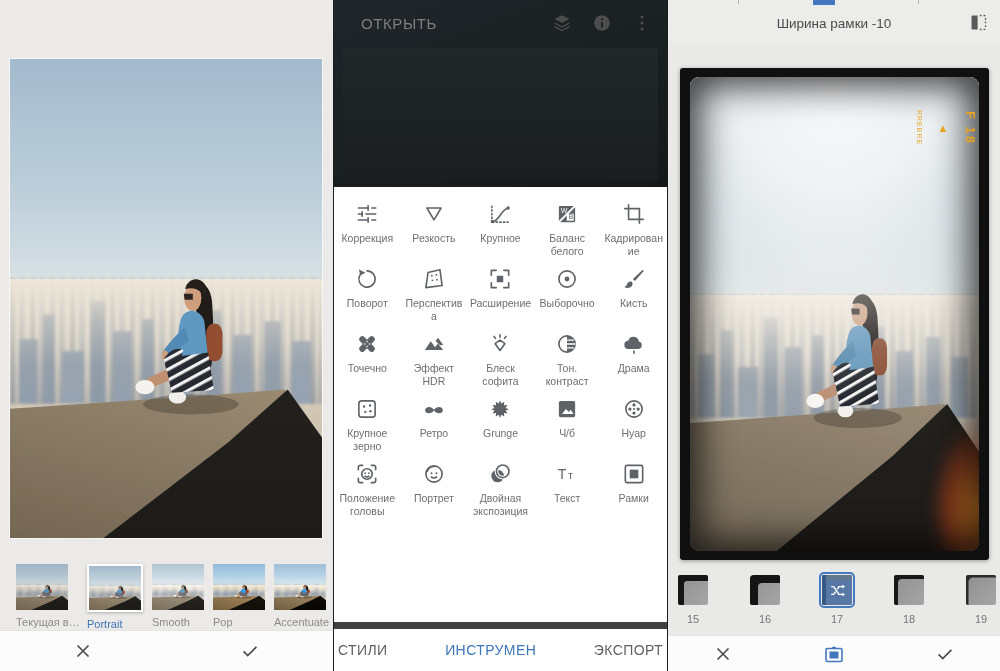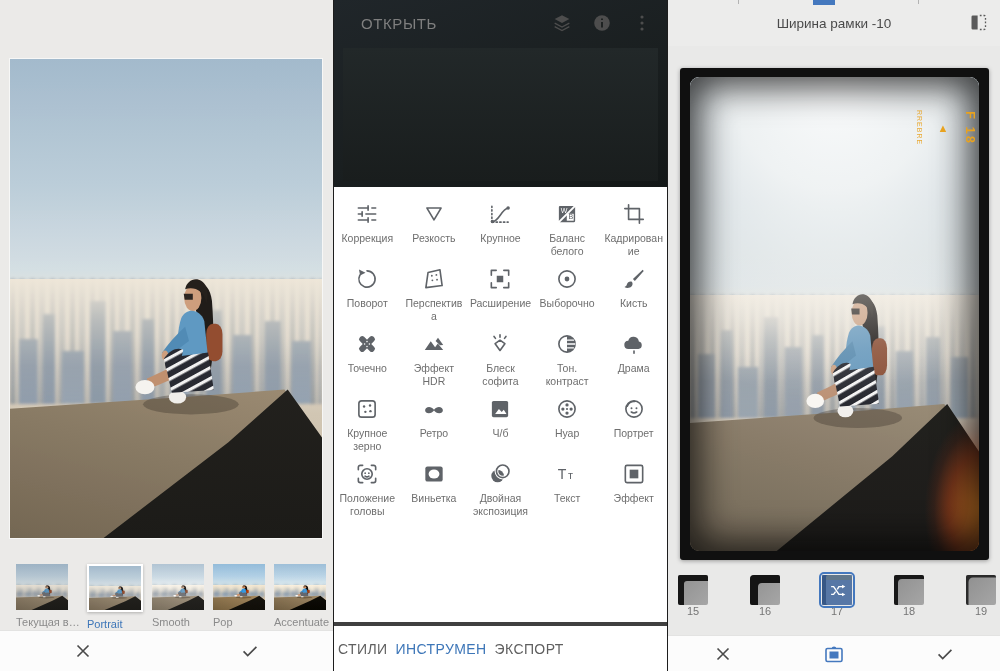--- a/index.html
+++ b/index.html
@@ -67,21 +67,21 @@
   .m-hicons { margin-left:auto; display:flex; gap:18px; }
   .icon22 { width:22px; height:22px; display:inline-block; cursor:pointer; }
   .icon22 svg { width:22px; height:22px; stroke:#4d4d4d; fill:none; stroke-width:1.5; }
   .icon22 svg .f { fill:#4d4d4d; stroke:none; }
   .m-tools { height:435px; background:#fff; display:grid; grid-template-columns:repeat(5,1fr); grid-auto-rows:65px; padding-top:14px; }
   .tool { display:flex; flex-direction:column; align-items:center; text-align:center; cursor:pointer; }
   .tico { width:26px; height:26px; }
   .tico svg { width:26px; height:26px; stroke:#5f6368; fill:none; stroke-width:1.5; stroke-linecap:round; stroke-linejoin:round; }
   .tico svg .f { fill:#5f6368; stroke:none; }
   .tlabel { margin-top:5px; font-size:10.5px; line-height:1.2; color:#6e6e6e; max-width:62px; overflow-wrap:break-word; }
-  .m-tabbar { height:49px; background:#fff; border-top:4px solid #404040; display:flex; align-items:center; justify-content:flex-start; }
+  .m-tabbar { height:49px; background:#fff; border-top:7px solid #404040; display:flex; align-items:center; justify-content:space-between; }
   .tab { background:none; border:none; font-family:inherit; font-size:14px; letter-spacing:.4px; color:#5f5f5f; cursor:pointer; padding:6px 4px; }
   .tab.active { color:#3d76b8; }
 
   
   .r-header { position:relative; height:46px; background:#ececeb; }
   .rtick { position:absolute; top:0; width:1px; height:4px; background:#b3b3b3; }
   .rtick.blue { width:22px; height:5px; background:#4478be; }
   .r-title { position:absolute; left:0; right:0; top:0; height:46px; display:flex; align-items:center; justify-content:center; font-size:13.5px; color:#4a4a4a; }
   .r-compare { position:absolute; right:11px; top:12px; }
   .r-compare svg { width:21px; height:21px; stroke:#5a5a5a; fill:none; stroke-width:1.5; }
@@ -103,21 +103,21 @@
   .frame-item { display:flex; flex-direction:column; align-items:center; flex:0 0 auto; cursor:pointer; }
   .fthumb { position:relative; width:30px; height:30px; border-radius:2px; background:linear-gradient(135deg,#8f8f8f,#a6a6a6); }
   .n15 .fthumb { box-shadow:inset 7px 7px 0 -1px #161616; }
   .n16 .fthumb { box-shadow:inset 8px 8px 0 0 #141414; border-radius:4px 2px 2px 2px; }
   .n17 .fthumb { background:linear-gradient(180deg,#b08c2e 0 5px,#8c8c8c 5px); box-shadow:inset 4px 0 0 #1c1c1c; }
   .n18 .fthumb { box-shadow:inset 6px 6px 0 -2px #181818; }
   .n19 .fthumb { box-shadow:inset 5px 5px 0 -2.5px #2a2a2a; }
   .frame-item.selected .fthumb { outline:2px solid #4478be; outline-offset:1px; }
   .sel-overlay { position:absolute; inset:0; background:rgba(66,111,176,.72); display:flex; align-items:center; justify-content:center; }
   .sel-overlay svg { width:17px; height:17px; }
-  .fnum { font-size:11px; color:#757575; }
+  .fnum { margin-top:8px; font-size:11px; color:#757575; }
   .r-bottombar { height:36px; background:#fcfcfc; border-top:1px solid #e3e3e2; display:flex; align-items:center; justify-content:space-around; }
   .frame-tool svg { width:24px; height:24px; stroke:#4478be; fill:none; stroke-width:1.6; }
 </style>
 </head>
 <body>
 
 <div class="app">
 
   <section class="panel p-left">
     <div class="l-canvas">
@@ -498,90 +498,89 @@
           <span class="tlabel">Крупное зерно</span>
         </div>
         <div class="tool">
           <span class="tico"><svg viewBox="0 0 24 24">
               <path class="f" d="M12 12.8c-1.3-1.9-2.9-2.6-4.6-2.6-2 0-3.6 1.2-3.6 2.9 0 1.6 1.4 2.8 3.4 2.8 2.1 0 3.7-1 4.8-2.5 1.1 1.5 2.7 2.5 4.8 2.5 2 0 3.4-1.2 3.4-2.8 0-1.7-1.6-2.9-3.6-2.9-1.7 0-3.3.7-4.6 2.6z"></path>
             </svg></span>
           <span class="tlabel">Ретро</span>
         </div>
         <div class="tool">
           <span class="tico"><svg viewBox="0 0 24 24">
+              <path class="f" d="M12 4l1.2 3 2.8-1.6-.4 3.2 3.2-.4-1.6 2.8 3 1.2-3 1.2 1.6 2.8-3.2-.4.4 3.2-2.8-1.6-1.2 3-1.2-3-2.8 1.6.4-3.2-3.2.4 1.6-2.8-3-1.2 3-1.2-1.6-2.8 3.2.4-.4-3.2 2.8 1.6z"></path>
+            </svg></span>
+          <span class="tlabel">Grunge</span>
+        </div>
+        <div class="tool">
+          <span class="tico"><svg viewBox="0 0 24 24">
               <rect class="f" x="4.5" y="4.5" width="15" height="15" rx="1.5"></rect>
               <path d="M7.5 16.5l3.5-4.5 2.6 2.8 1.9-2.1 2.5 3.8z" fill="#fff" stroke="none"></path>
             </svg></span>
           <span class="tlabel">Ч/б</span>
         </div>
         <div class="tool">
           <span class="tico"><svg viewBox="0 0 24 24">
               <circle cx="12" cy="12" r="7.5"></circle>
               <g class="f">
                 <circle cx="12" cy="8.2" r="1.5"></circle>
                 <circle cx="15.8" cy="12" r="1.5"></circle>
                 <circle cx="12" cy="15.8" r="1.5"></circle>
                 <circle cx="8.2" cy="12" r="1.5"></circle>
                 <circle cx="12" cy="12" r="1"></circle>
               </g>
             </svg></span>
           <span class="tlabel">Нуар</span>
         </div>
         <div class="tool">
           <span class="tico"><svg viewBox="0 0 24 24">
+              <path d="M8 4H5.8A1.8 1.8 0 0 0 4 5.8V8M16 4h2.2A1.8 1.8 0 0 1 20 5.8V8M20 16v2.2a1.8 1.8 0 0 1-1.8 1.8H16M8 20H5.8A1.8 1.8 0 0 1 4 18.2V16"></path>
+              <circle cx="12" cy="12" r="4.8"></circle>
+              <g class="f">
+                <circle cx="10.3" cy="11.2" r=".8"></circle>
+                <circle cx="13.7" cy="11.2" r=".8"></circle>
+              </g>
+              <path d="M10.2 14c1.1.8 2.5.8 3.6 0"></path>
+            </svg></span>
+          <span class="tlabel">Положение головы</span>
+        </div>
+        <div class="tool">
+          <span class="tico"><svg viewBox="0 0 24 24">
               <circle cx="12" cy="12" r="7.5"></circle>
               <path d="M5.8 9.3C7.4 5.8 10 4.9 12.6 5.1"></path>
               <g class="f">
                 <circle cx="9.7" cy="11.3" r=".9"></circle>
                 <circle cx="14.3" cy="11.3" r=".9"></circle>
               </g>
               <path d="M9.5 14.8c1.6 1.1 3.4 1.1 5 0"></path>
             </svg></span>
           <span class="tlabel">Портрет</span>
         </div>
         <div class="tool">
           <span class="tico"><svg viewBox="0 0 24 24">
-              <path d="M8 4H5.8A1.8 1.8 0 0 0 4 5.8V8M16 4h2.2A1.8 1.8 0 0 1 20 5.8V8M20 16v2.2a1.8 1.8 0 0 1-1.8 1.8H16M8 20H5.8A1.8 1.8 0 0 1 4 18.2V16"></path>
-              <circle cx="12" cy="12" r="4.8"></circle>
-              <g class="f">
-                <circle cx="10.3" cy="11.2" r=".8"></circle>
-                <circle cx="13.7" cy="11.2" r=".8"></circle>
-              </g>
-              <path d="M10.2 14c1.1.8 2.5.8 3.6 0"></path>
-            </svg></span>
-          <span class="tlabel">Положение головы</span>
-        </div>
-        <div class="tool">
-          <span class="tico"><svg viewBox="0 0 24 24">
-              <rect class="f" x="4" y="5" width="16" height="14" rx="2"></rect>
-              <ellipse cx="12" cy="12" rx="5" ry="4.2" fill="#fff" stroke="none"></ellipse>
-            </svg></span>
-          <span class="tlabel">Виньетка</span>
-        </div>
-        <div class="tool">
-          <span class="tico"><svg viewBox="0 0 24 24">
               <circle class="f" cx="9.8" cy="13.8" r="5.8"></circle>
               <circle cx="14.5" cy="9.5" r="5.8" stroke="#fff" stroke-width="3.4"></circle>
               <circle cx="14.5" cy="9.5" r="5.8"></circle>
             </svg></span>
           <span class="tlabel">Двойная экспозиция</span>
         </div>
         <div class="tool">
           <span class="tico"><svg viewBox="0 0 24 24">
               <text class="f" x="3.5" y="16.5" font-size="13" font-family="Liberation Sans, sans-serif">T</text>
               <text class="f" x="13" y="16.5" font-size="10" font-family="Liberation Sans, sans-serif">т</text>
             </svg></span>
           <span class="tlabel">Текст</span>
         </div>
         <div class="tool">
           <span class="tico"><svg viewBox="0 0 24 24">
               <rect x="4" y="4" width="16" height="16" rx="1.5"></rect>
               <rect class="f" x="8" y="8" width="8" height="8"></rect>
             </svg></span>
-          <span class="tlabel">Эффект</span>
+          <span class="tlabel">Рамки</span>
         </div>
       </div>
     <nav class="m-tabbar">
         <button class="tab">СТИЛИ</button>
         <button class="tab active">ИНСТРУМЕН</button>
         <button class="tab">ЭКСПОРТ</button>
       </nav>
   </section>
 
   <section class="panel p-right">

